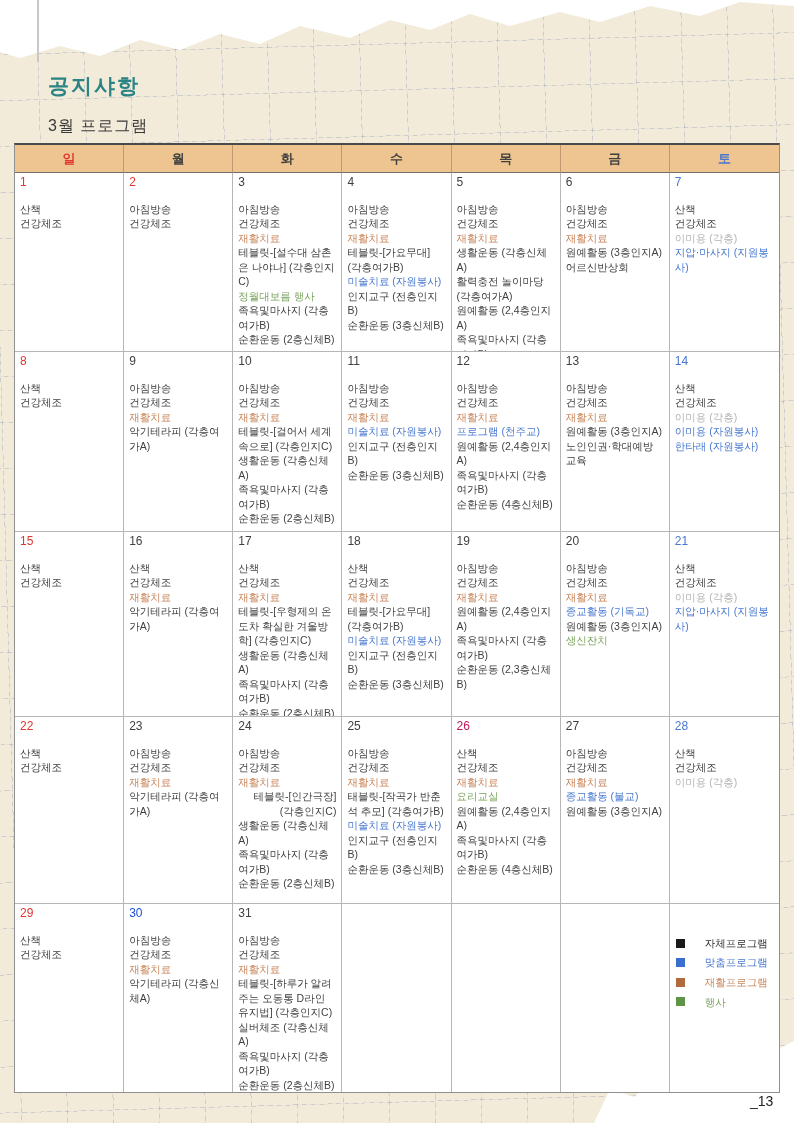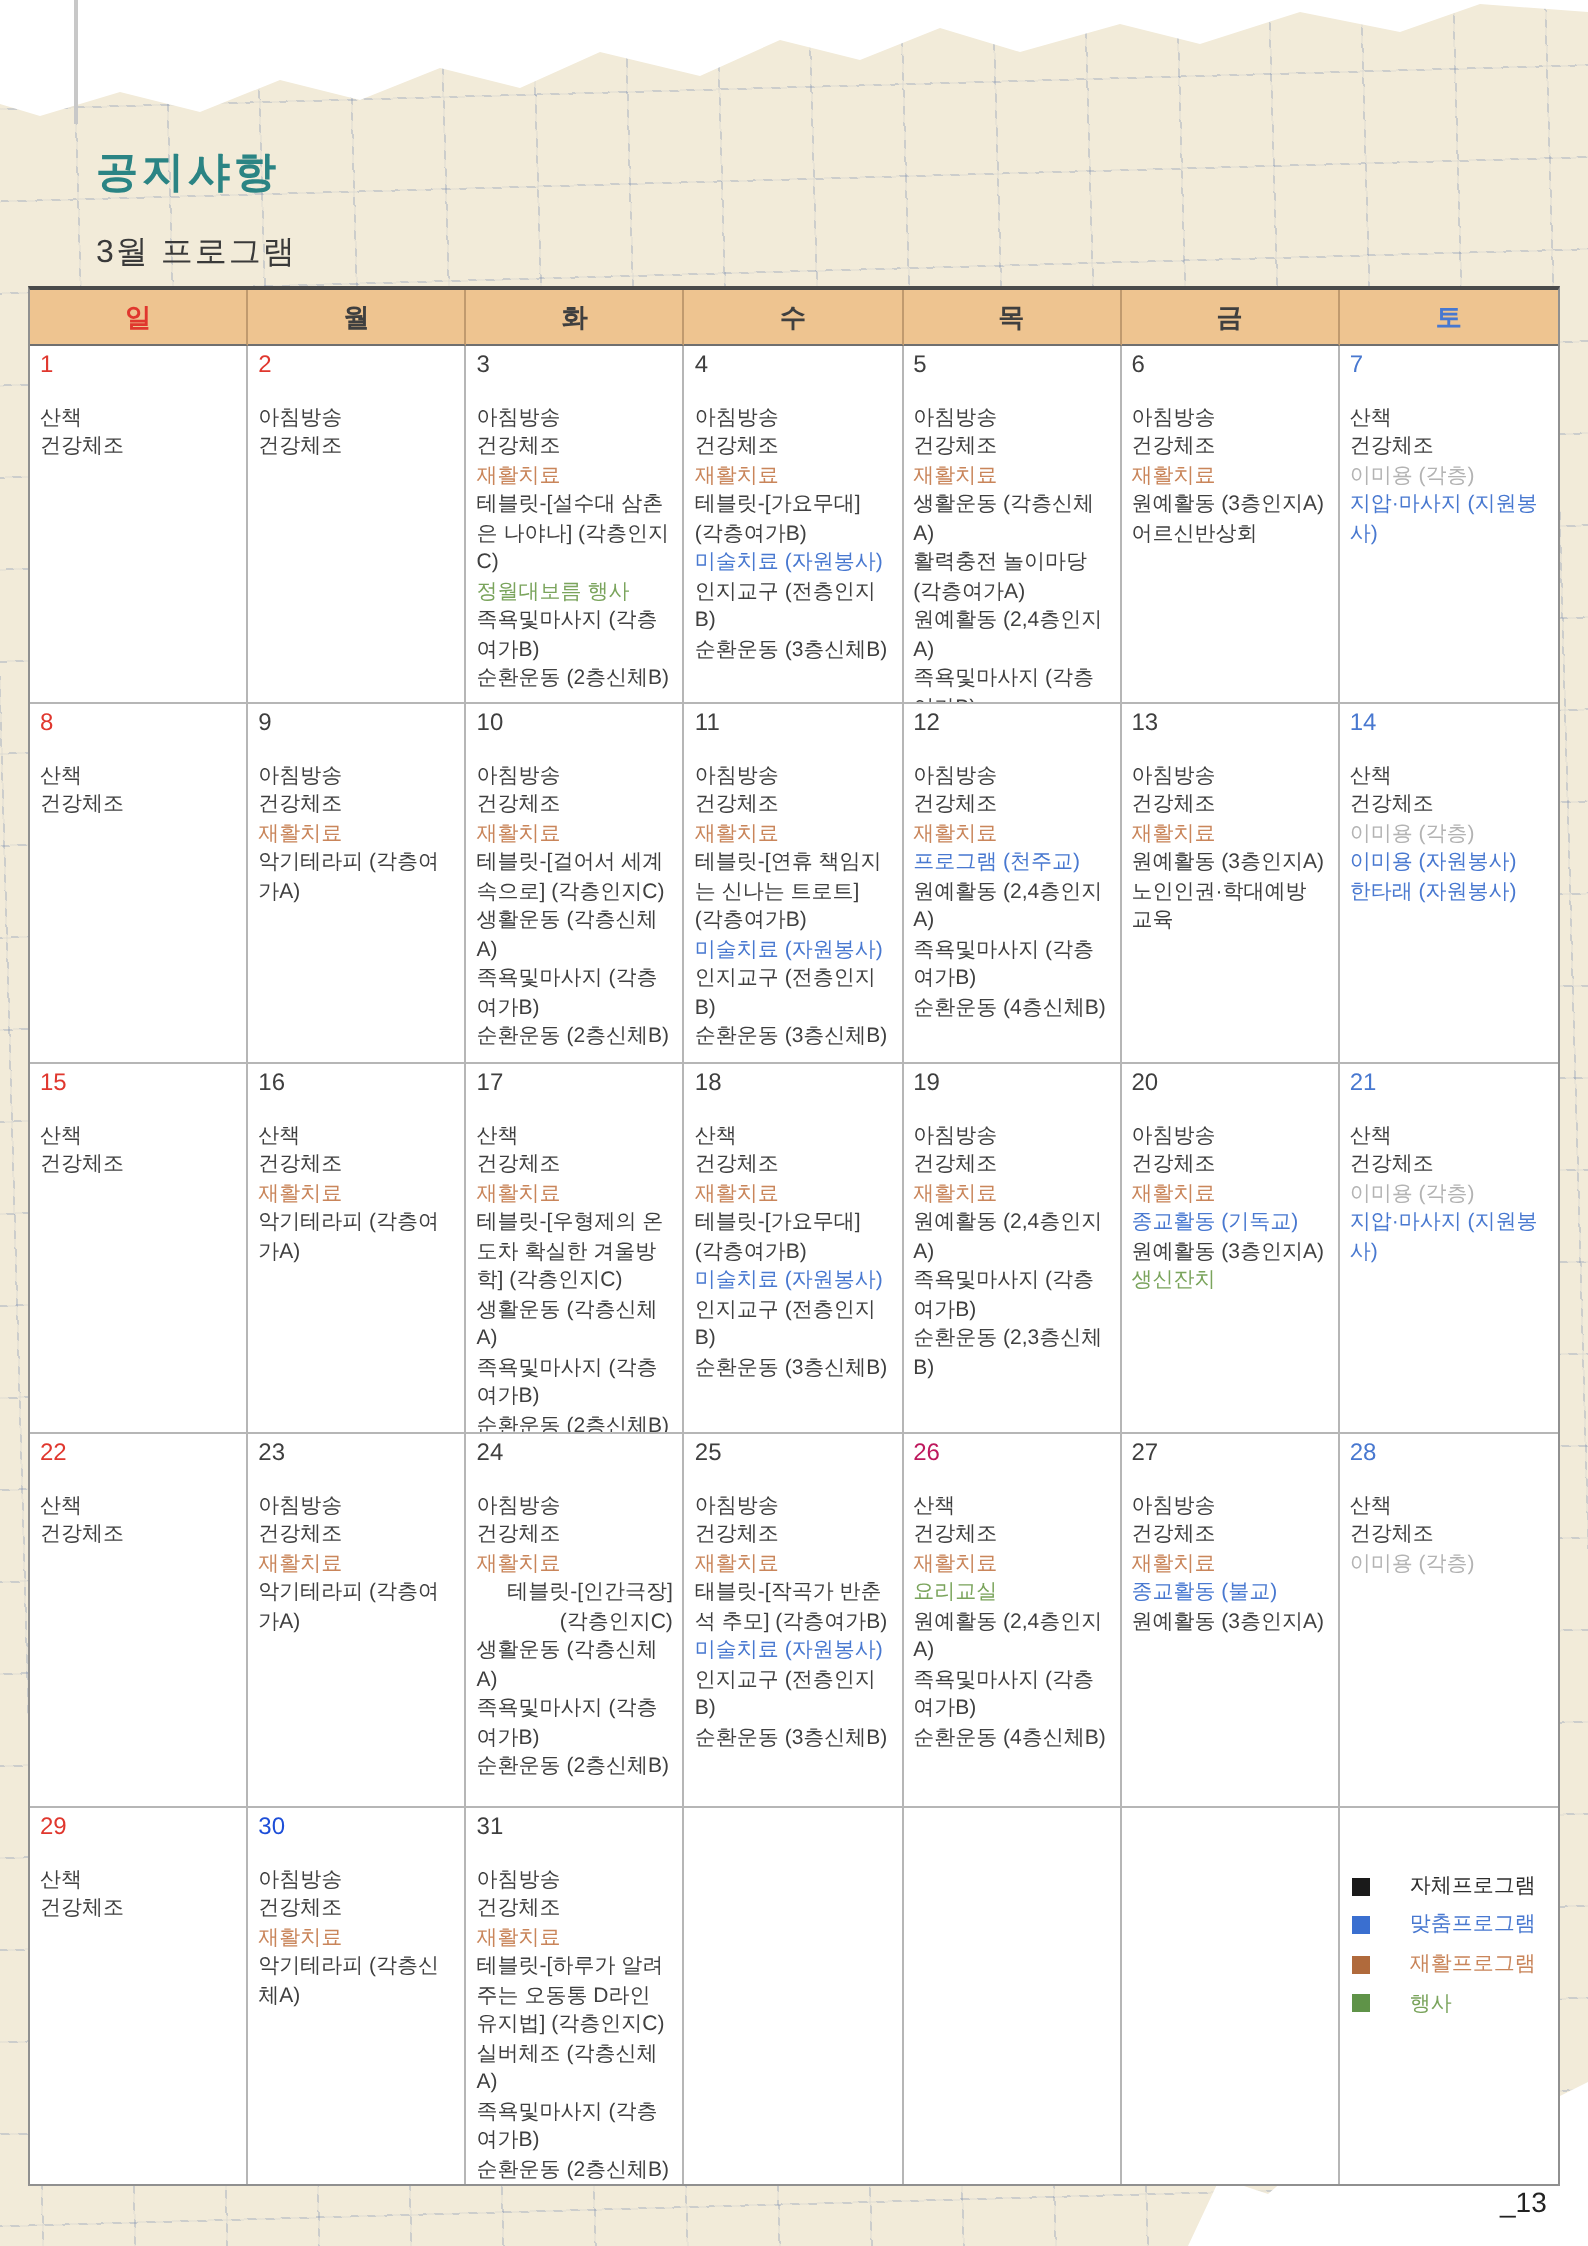--- a/index.html
+++ b/index.html
@@ -142,21 +142,20 @@
           <div class="item" style="color: rgb(63, 63, 63);">테블릿-[걸어서 세계속으로] (각층인지C)</div>
           <div class="item" style="color: rgb(63, 63, 63);">생활운동 (각층신체A)</div>
           <div class="item" style="color: rgb(63, 63, 63);">족욕및마사지 (각층여가B)</div>
           <div class="item" style="color: rgb(63, 63, 63);">순환운동 (2층신체B)</div>
         </div>
         <div class="cell">
           <div class="daynum" style="color: rgb(63, 63, 63);">11</div>
           <div class="item" style="color: rgb(63, 63, 63);">아침방송</div>
           <div class="item" style="color: rgb(63, 63, 63);">건강체조</div>
           <div class="item" style="color: rgb(201, 133, 90);">재활치료</div>
-          <div class="item" style="color: rgb(63, 63, 63);">테블릿-[연휴 책임지는 신나는 트로트] (각층여가B)</div>
           <div class="item" style="color: rgb(72, 120, 208);">미술치료 (자원봉사)</div>
           <div class="item" style="color: rgb(63, 63, 63);">인지교구 (전층인지B)</div>
           <div class="item" style="color: rgb(63, 63, 63);">순환운동 (3층신체B)</div>
         </div>
         <div class="cell">
           <div class="daynum" style="color: rgb(63, 63, 63);">12</div>
           <div class="item" style="color: rgb(63, 63, 63);">아침방송</div>
           <div class="item" style="color: rgb(63, 63, 63);">건강체조</div>
           <div class="item" style="color: rgb(201, 133, 90);">재활치료</div>
           <div class="item" style="color: rgb(72, 120, 208);">프로그램 (천주교)</div>

